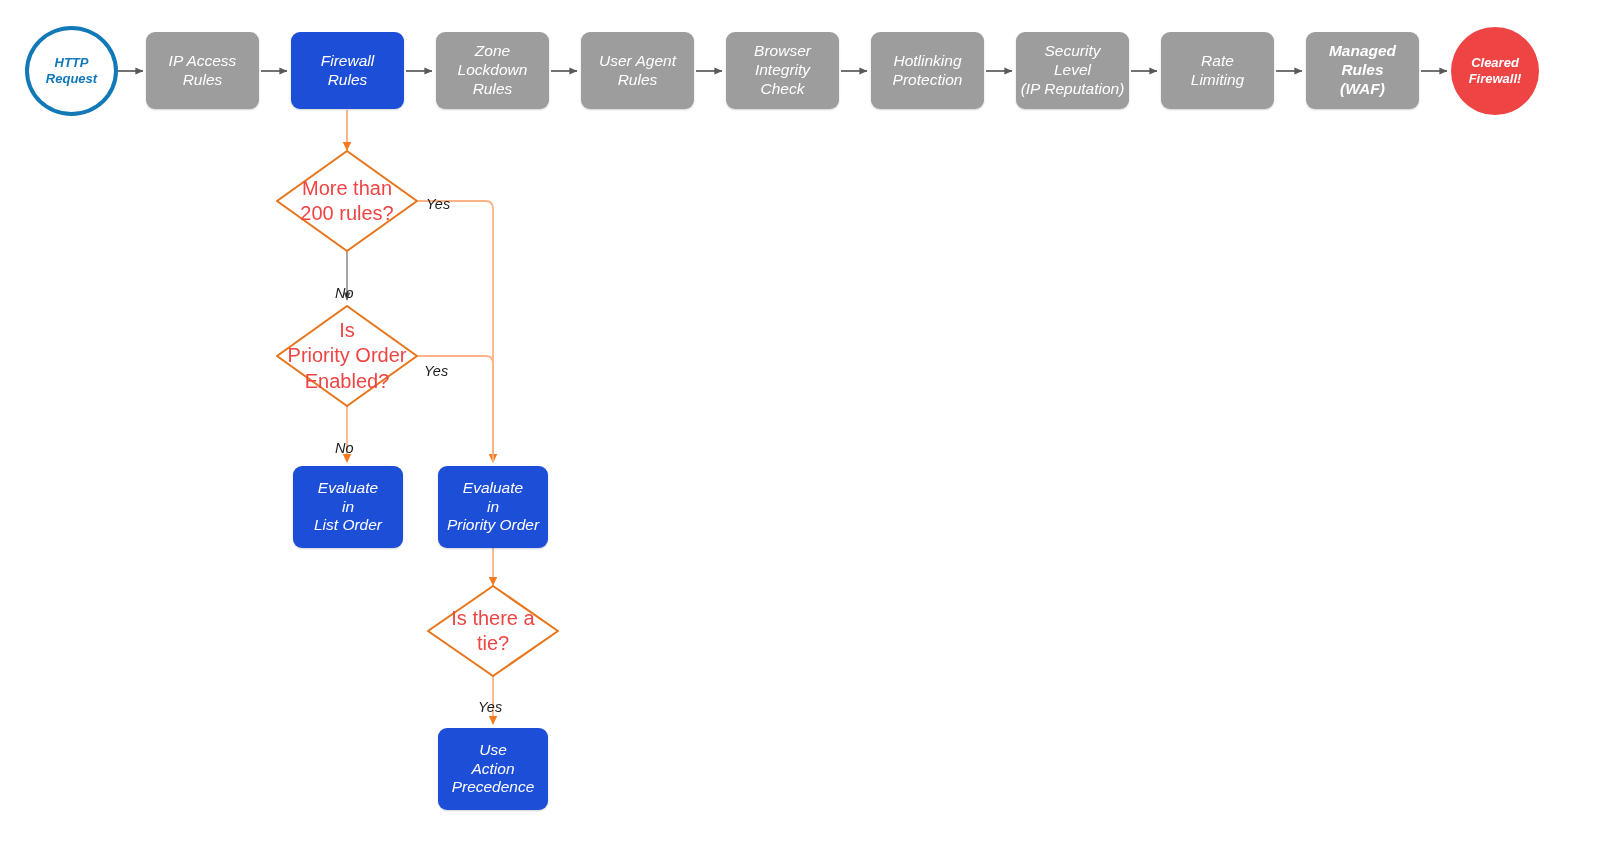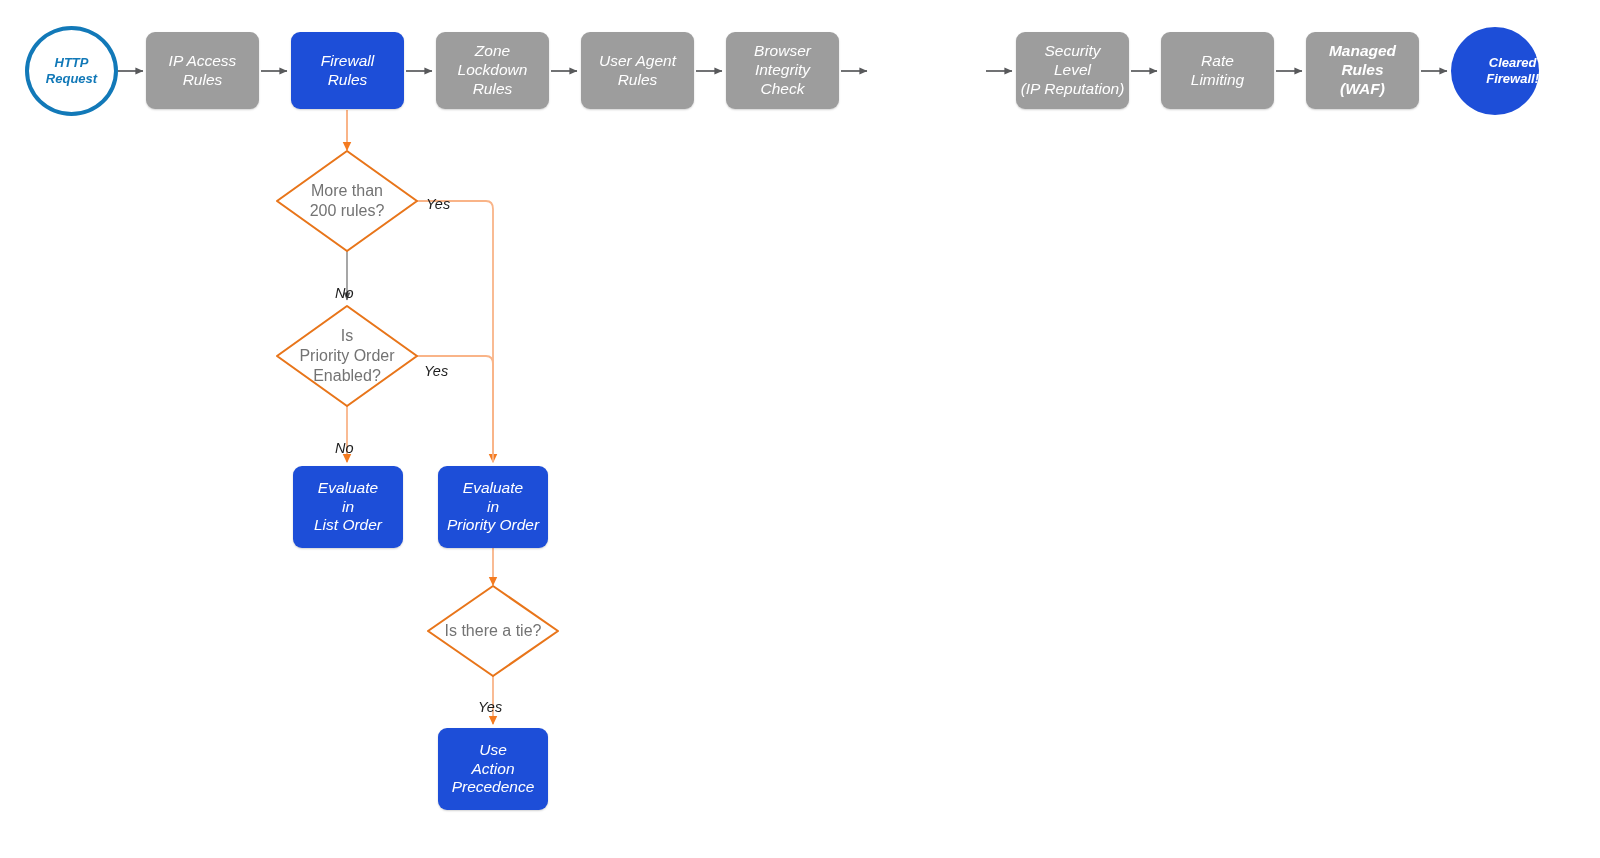--- a/index.html
+++ b/index.html
@@ -55,34 +55,33 @@
     font-style: italic;
     font-weight: bold;
     font-size: 13px;
   }
   .circle.outline {
     background: #ffffff;
     border: 4px solid #1279b8;
     color: #1279b8;
   }
   .circle.filled {
-    background: #1d4ed8;
+    background: #ef4444;
     color: #ffffff;
-    justify-content: flex-end;
   }
 
   
   .diamond {
     background: transparent;
   }
   .diamond .dlabel {
     position: relative;
     z-index: 2;
-    font-size: 16px;
-    color: #737373;
+    font-size: 20px;
+    color: #ef4444;
     line-height: 1.26;
     font-style: normal;
     padding: 0 6px;
   }
 
   
   .edge-label {
     position: absolute;
     font-size: 14.5px;
     font-style: italic;
@@ -160,20 +159,23 @@
   </div>
 
   <div class="node box gray" style="left:581px; top:32px; width:113px; height:77px;">
     <span>User Agent<br>Rules</span>
   </div>
 
   <div class="node box gray" style="left:726px; top:32px; width:113px; height:77px;">
     <span>Browser<br>Integrity<br>Check</span>
   </div>
 
+  <div class="node box gray" style="left:871px; top:32px; width:113px; height:77px;">
+    <span>Hotlinking<br>Protection</span>
+  </div>
 
   <div class="node box gray" style="left:1016px; top:32px; width:113px; height:77px;">
     <span>Security<br>Level<br>(IP Reputation)</span>
   </div>
 
   <div class="node box gray" style="left:1161px; top:32px; width:113px; height:77px;">
     <span>Rate<br>Limiting</span>
   </div>
 
   <div class="node box gray" style="left:1306px; top:32px; width:113px; height:77px;font-weight:bold;">

